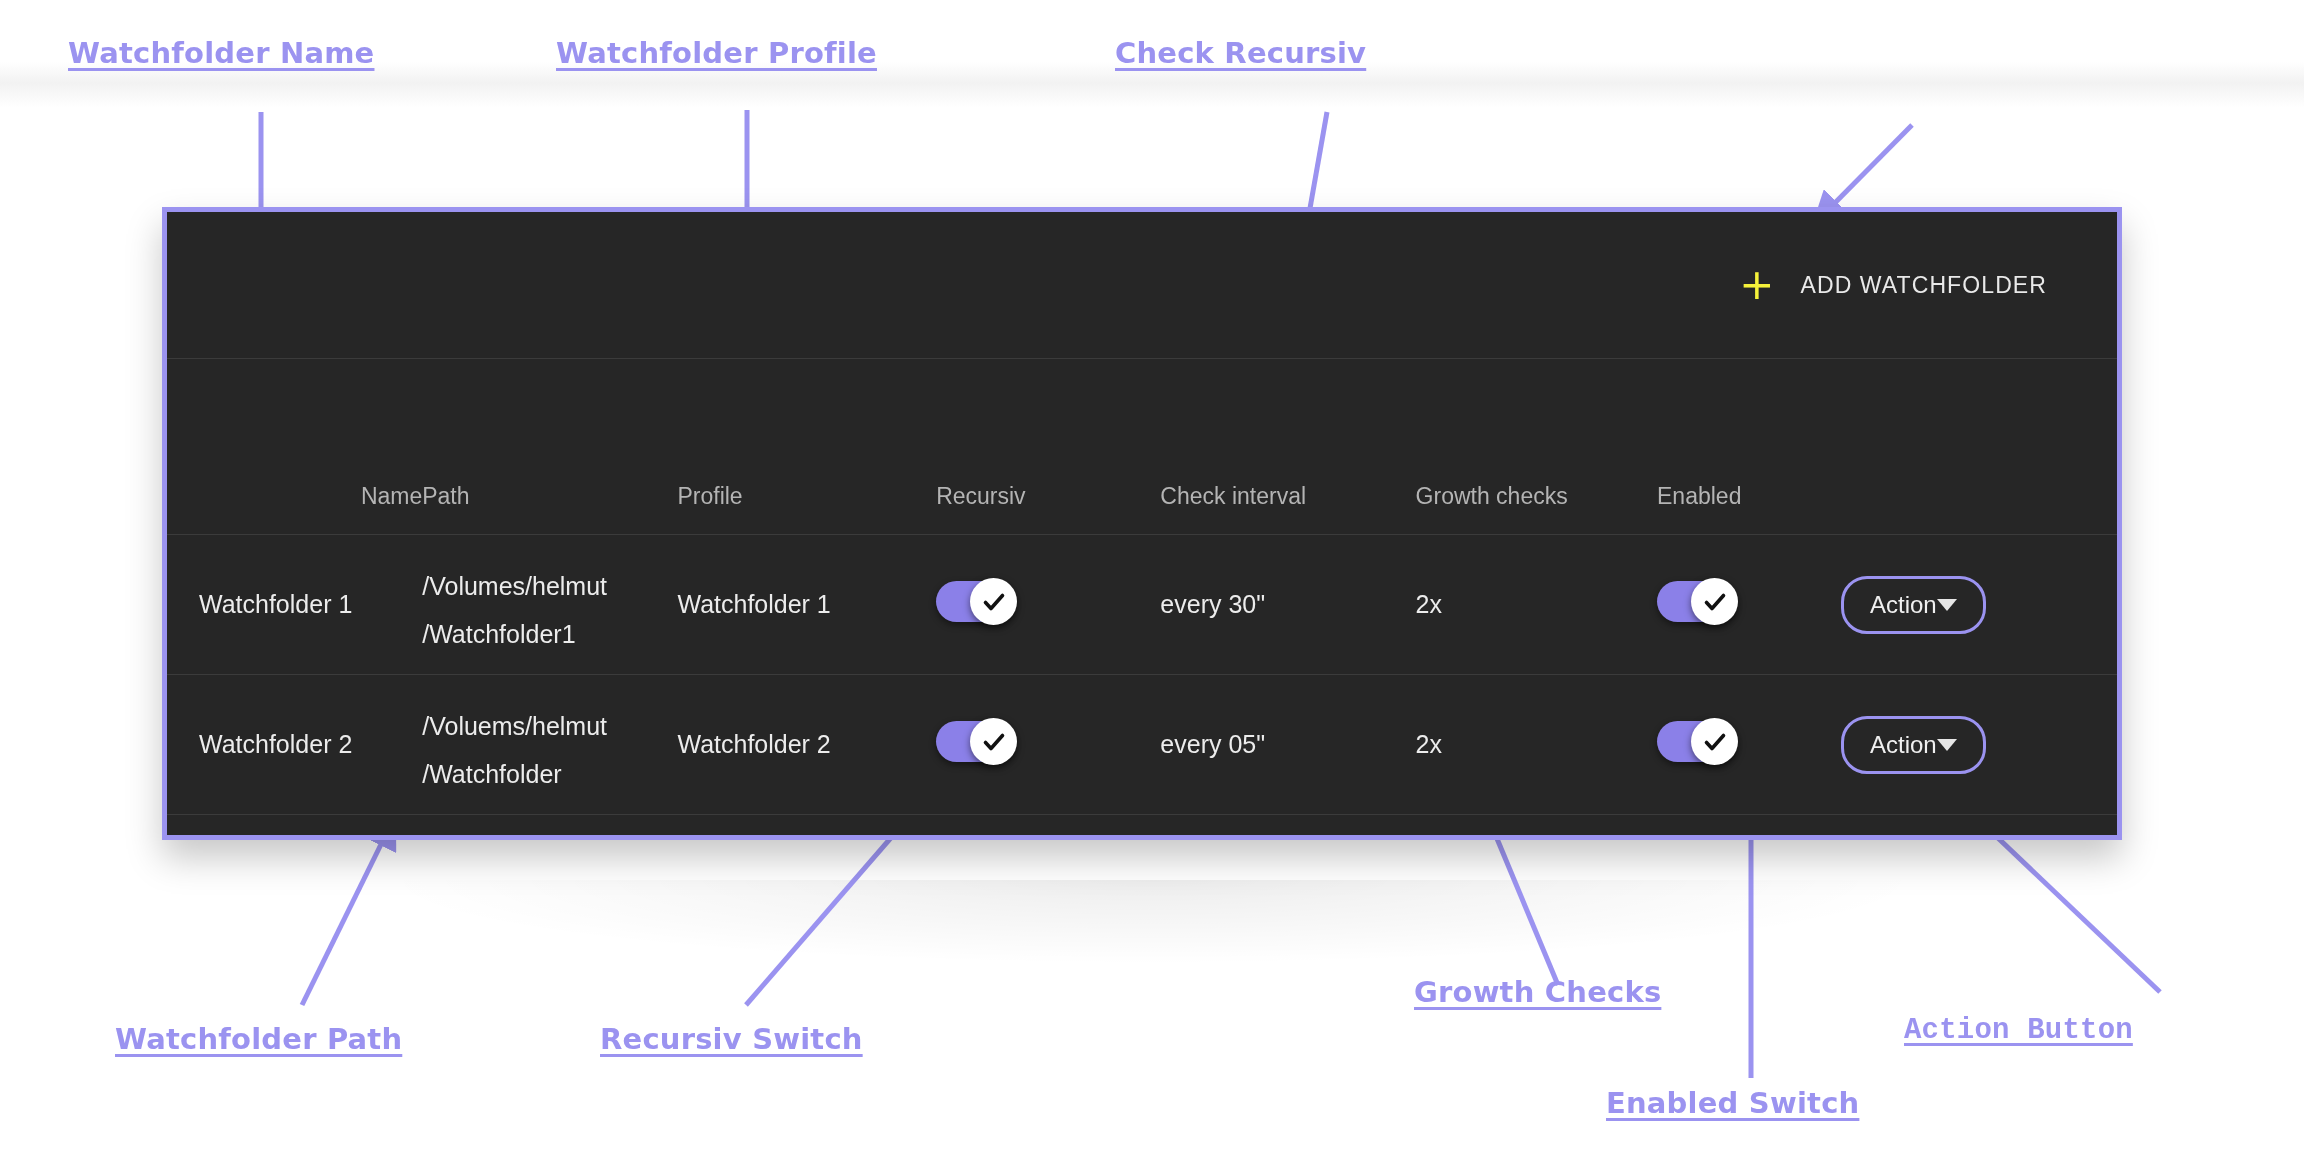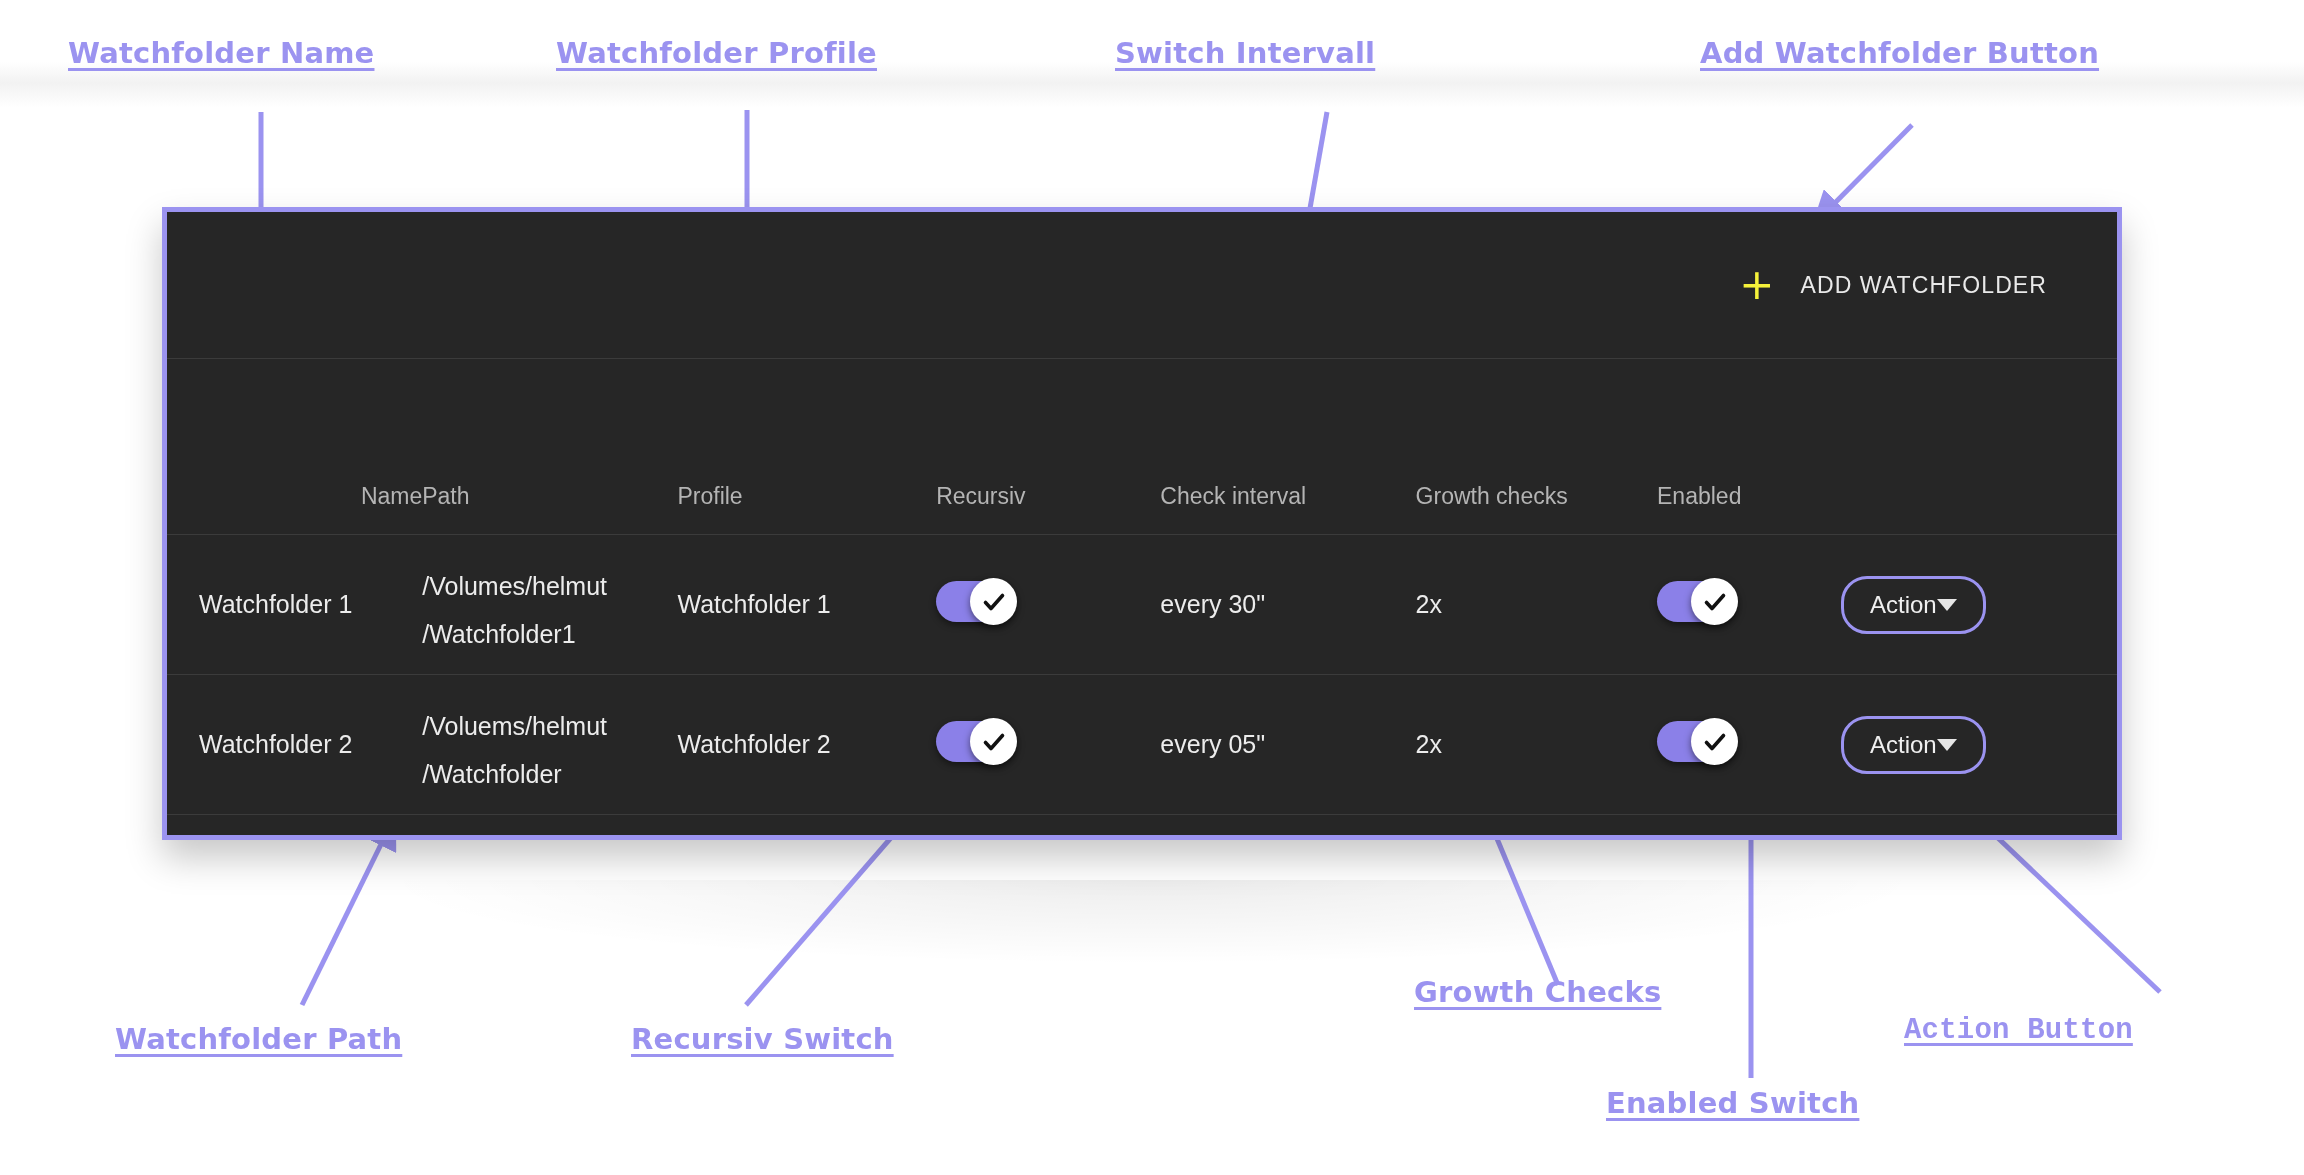--- a/index.html
+++ b/index.html
@@ -155,25 +155,24 @@
 </head>
 <body>
 
 <div id="stage">
 
   <div class="bg-band" id="band-top"></div>
   <div class="bg-band" id="band-bottom"></div>
 
   <div class="anno" style="left:68px;  top:36px;">Watchfolder Name</div>
   <div class="anno" style="left:556px; top:36px;">Watchfolder Profile</div>
-  <div class="anno" style="left:1115px;top:36px;">Switch Intervall</div>
-  <div class="anno" style="left:1700px;top:36px;">Add Watchfolder Button</div>
+  <div class="anno" style="left:1115px;top:36px;">Check Recursiv</div>
 
   <div class="anno" style="left:115px; top:1022px;">Watchfolder Path</div>
-  <div class="anno" style="left:631px; top:1022px;">Recursiv Switch</div>
+  <div class="anno" style="left:600px; top:1022px;">Recursiv Switch</div>
   <div class="anno" style="left:1414px;top:975px;">Growth Checks</div>
   <div class="anno" style="left:1904px;top:1014px;font-family:Liberation Mono, monospace;">Action Button</div>
   <div class="anno" style="left:1606px;top:1086px;">Enabled Switch</div>
 
   <svg id="arrows" viewBox="0 0 2304 1175" xmlns="http://www.w3.org/2000/svg">
     <defs>
       <marker id="ah" markerWidth="7" markerHeight="7" refX="5.2" refY="3.5" orient="auto">
         <path d="M0,0 L7,3.5 L0,7 z" fill="#9b93f0"></path>
       </marker>
     </defs>

